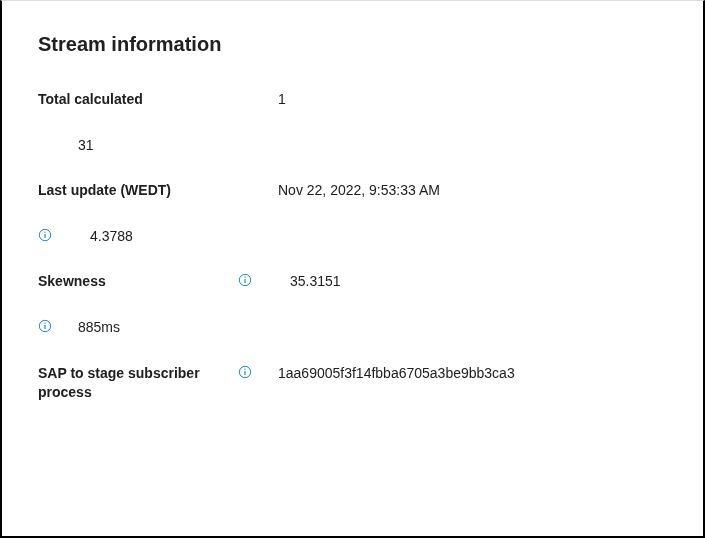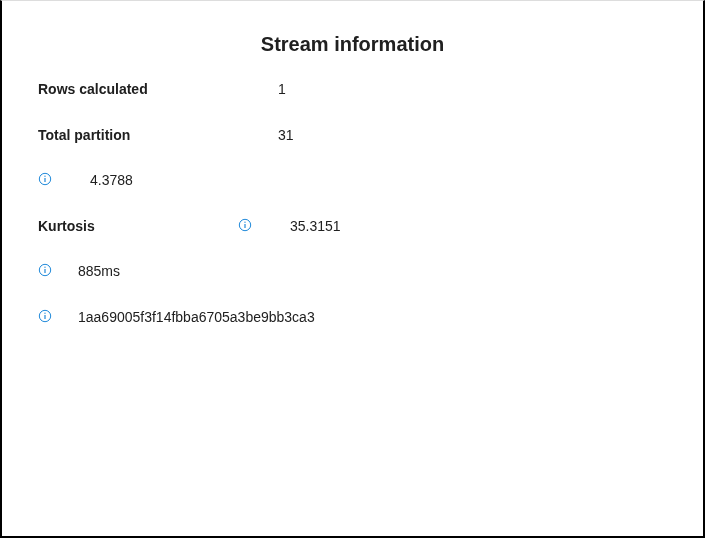--- a/index.html
+++ b/index.html
@@ -17,22 +17,21 @@
       padding: 0;
       overflow: hidden;
     }
     .container {
       padding: 32px 36px 20px 36px;
     }
     .title {
       font-size: 20px;
       font-weight: 700;
       color: #202020;
-      margin-bottom: 24px;
-      text-align: center;
+      margin-bottom: 34px;
     }
     .info-row {
       display: flex;
       align-items: flex-start;
       margin-bottom: 26px;
       font-size: 14px;
       color: #202020;
     }
     .info-label {
       font-weight: 600;
@@ -68,48 +67,52 @@
       padding-left: 12px;
     }
   </style>
 </head>
 <body>
 
 <div class="container">
   <h2 class="title">Stream information</h2>
 
   <div class="info-row">
-    <div class="info-label">Rows calculated</div>
+    <div class="info-label">Total calculated</div>
     <div class="info-icon-col"></div>
     <div class="info-value">1</div>
   </div>
 
   <div class="info-row">
-    <div class="info-label">Total partition</div>
     <div class="info-icon-col"></div>
     <div class="info-value">31</div>
   </div>
 
 
+  <div class="info-row">
+    <div class="info-label">Last update (WEDT)</div>
+    <div class="info-icon-col"></div>
+    <div class="info-value">Nov 22, 2022, 9:53:33 AM</div>
+  </div>
 
   <div class="info-row">
     <div class="info-icon-col">
       <span class="info-icon">
         <svg viewBox="0 0 16 16">
             <circle cx="8" cy="8" r="6.5" stroke-width="1"></circle>
             <line x1="8" y1="6.8" x2="8" y2="11.5" stroke-width="1.2"></line>
             <circle cx="8" cy="4.8" r="0.7" fill="#0078d4" stroke="none"></circle>
           </svg>
       </span>
     </div>
     <div class="info-value value-indent">4.3788</div>
   </div>
 
   <div class="info-row">
-    <div class="info-label">Kurtosis</div>
+    <div class="info-label">Skewness</div>
     <div class="info-icon-col">
       <span class="info-icon">
         <svg viewBox="0 0 16 16">
             <circle cx="8" cy="8" r="6.5" stroke-width="1"></circle>
             <line x1="8" y1="6.8" x2="8" y2="11.5" stroke-width="1.2"></line>
             <circle cx="8" cy="4.8" r="0.7" fill="#0078d4" stroke="none"></circle>
           </svg>
       </span>
     </div>
     <div class="info-value value-indent">35.3151</div>
@@ -123,20 +126,21 @@
             <circle cx="8" cy="8" r="6.5" stroke-width="1"></circle>
             <line x1="8" y1="6.8" x2="8" y2="11.5" stroke-width="1.2"></line>
             <circle cx="8" cy="4.8" r="0.7" fill="#0078d4" stroke="none"></circle>
           </svg>
       </span>
     </div>
     <div class="info-value">885ms</div>
   </div>
 
   <div class="info-row">
+    <div class="info-label">SAP to stage subscriber process</div>
     <div class="info-icon-col">
       <span class="info-icon">
         <svg viewBox="0 0 16 16">
             <circle cx="8" cy="8" r="6.5" stroke-width="1"></circle>
             <line x1="8" y1="6.8" x2="8" y2="11.5" stroke-width="1.2"></line>
             <circle cx="8" cy="4.8" r="0.7" fill="#0078d4" stroke="none"></circle>
           </svg>
       </span>
     </div>
     <div class="info-value">1aa69005f3f14fbba6705a3be9bb3ca3</div>

